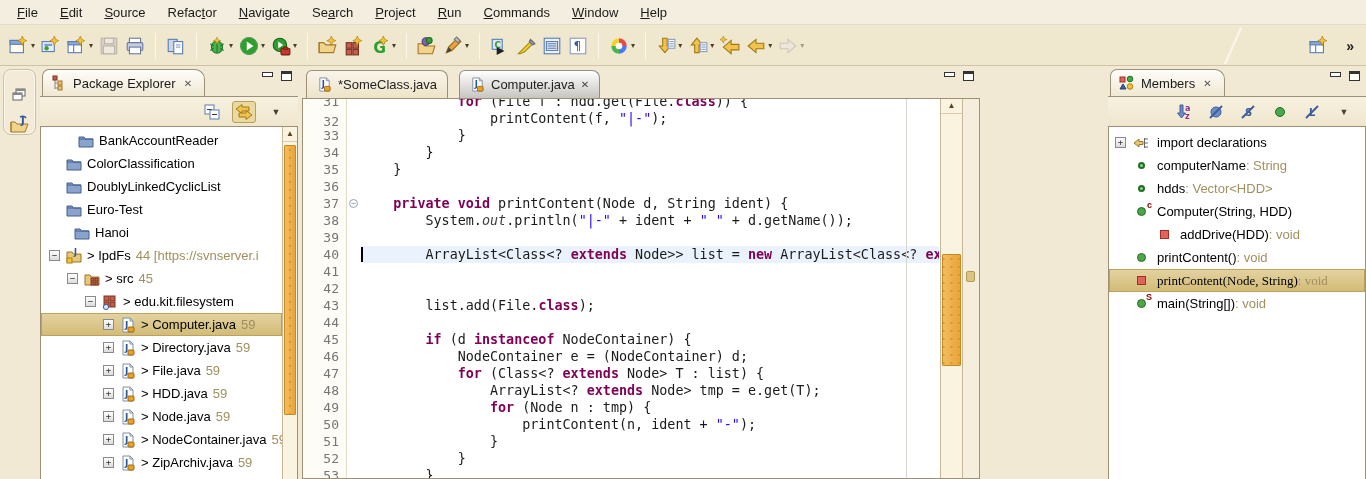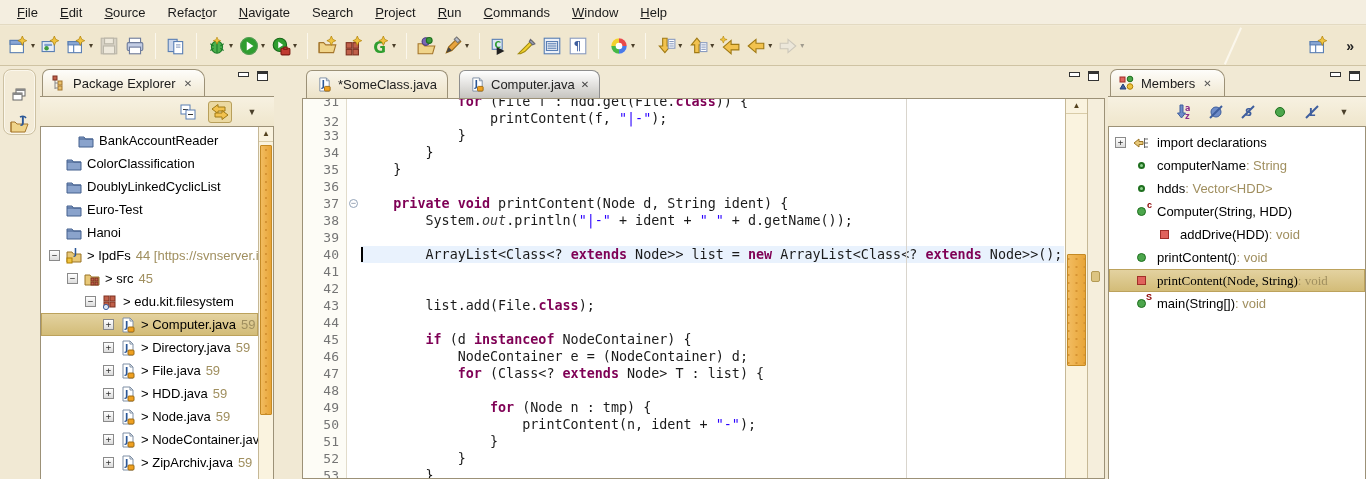--- a/index.html
+++ b/index.html
@@ -514,21 +514,21 @@
     <div class="fastview">
       <div class="fv-handle"></div>
       <span class="fv-icon"><svg width="18" height="18">
             <use href="#i-restore"></use>
           </svg></span>
       <span class="fv-icon"><svg width="20" height="20">
             <use href="#i-jpersp"></use>
           </svg></span>
     </div>
 
-    <div class="panel" style="left:40px;width:234px;">
+    <div class="panel" style="left:40px;width:258px;">
       <div class="view-tabbar">
         <div class="view-tab">
           <svg width="16" height="16">
               <use href="#i-pe"></use>
             </svg>
           <span>Package Explorer</span>
           <span class="x">✕</span>
         </div>
         <div class="winbtns">
           <span class="btn-min"></span>
@@ -581,21 +581,21 @@
             </div>
             <div class="trow" style="top: 71px; padding-left: 8px;">
               <span class="texp none">+</span>
               <span class="ticon">
                 <svg width="16" height="16">
                   <use href="#t-folder"></use>
                 </svg>
               </span>
               <span class="tlabel">Euro-Test</span>
             </div>
-            <div class="trow" style="top: 94px; padding-left: 8px;">
+            <div class="trow" style="top: 94px; padding-left: 16px;">
               <span class="texp none">+</span>
               <span class="ticon">
                 <svg width="16" height="16">
                   <use href="#t-folder"></use>
                 </svg>
               </span>
               <span class="tlabel">Hanoi</span>
             </div>
             <div class="trow" style="top: 117px; padding-left: 8px;">
               <span class="texp">−</span>
@@ -697,21 +697,21 @@
               <span class="tsuffix">59</span>
             </div>
           </div>
         <div class="vsb" style="right:0;width:15px;">
           <div class="sb-up">▲</div>
           <div class="thumb" style="top:18px;height:270px;"></div>
         </div>
       </div>
     </div>
 
-    <div class="editor" style="left:302px;width:803px;top:0;bottom:0;">
+    <div class="editor" style="left:302px;width:678px;top:0;bottom:0;">
       <div class="ed-tabbar" id="ed-tabs">
         <div class="winbtns">
           <span class="btn-min"></span>
           <span class="btn-max"></span>
         </div>
       <div class="ed-tab" style="left: 4px;">
             <svg width="15" height="15">
               <use href="#t-jfile"></use>
             </svg>
             <span>*SomeClass.java</span>
@@ -764,20 +764,21 @@
             <div class="cline" style="top: 79px;"></div>
             <div class="cline" style="top: 96px;">    <span class="tok-k">private</span><span> </span><span class="tok-k">void</span><span> printContent(Node d, String ident) {</span></div>
             <div class="cline" style="top: 113px;">        <span>System.</span><span class="tok-f">out</span><span>.println(</span><span class="tok-s">"|-"</span><span> + ident + </span><span class="tok-s">" "</span><span> + d.getName());</span></div>
             <div class="cline" style="top: 130px;"></div>
             <div class="cline current" style="top: 147px;">        <span>ArrayList&lt;Class&lt;? </span><span class="tok-k">extends</span><span> Node&gt;&gt; list = </span><span class="tok-k">new</span><span> ArrayList&lt;Class&lt;? </span><span class="tok-k">extends</span><span> Node&gt;&gt;();</span></div>
             <div class="cline" style="top: 198px;">        <span>list.add(File.</span><span class="tok-k">class</span><span>);</span></div>
             <div class="cline" style="top: 215px;"></div>
             <div class="cline" style="top: 232px;">        <span class="tok-k">if</span><span> (d </span><span class="tok-k">instanceof</span><span> NodeContainer) {</span></div>
             <div class="cline" style="top: 249px;">            <span>NodeContainer e = (NodeContainer) d;</span></div>
             <div class="cline" style="top: 266px;">            <span class="tok-k">for</span><span> (Class&lt;? </span><span class="tok-k">extends</span><span> Node&gt; T : list) {</span></div>
+            <div class="cline" style="top: 283px;">                <span>ArrayList&lt;? </span><span class="tok-k">extends</span><span> Node&gt; tmp = e.get(T);</span></div>
             <div class="cline" style="top: 300px;">                <span class="tok-k">for</span><span> (Node n : tmp) {</span></div>
             <div class="cline" style="top: 317px;">                    <span>printContent(n, ident + </span><span class="tok-s">"-"</span><span>);</span></div>
             <div class="cline" style="top: 334px;">                <span>}</span></div>
             <div class="cline" style="top: 351px;">            <span>}</span></div>
             <div class="cline" style="top: 368px;">        <span>}</span></div>
           </div>
         <div class="vsb ed-sb" style="right:17px;width:22px;">
           <div class="sb-up">▲</div>
           <div class="thumb" style="top:155px;height:112px;"></div>
         </div>

